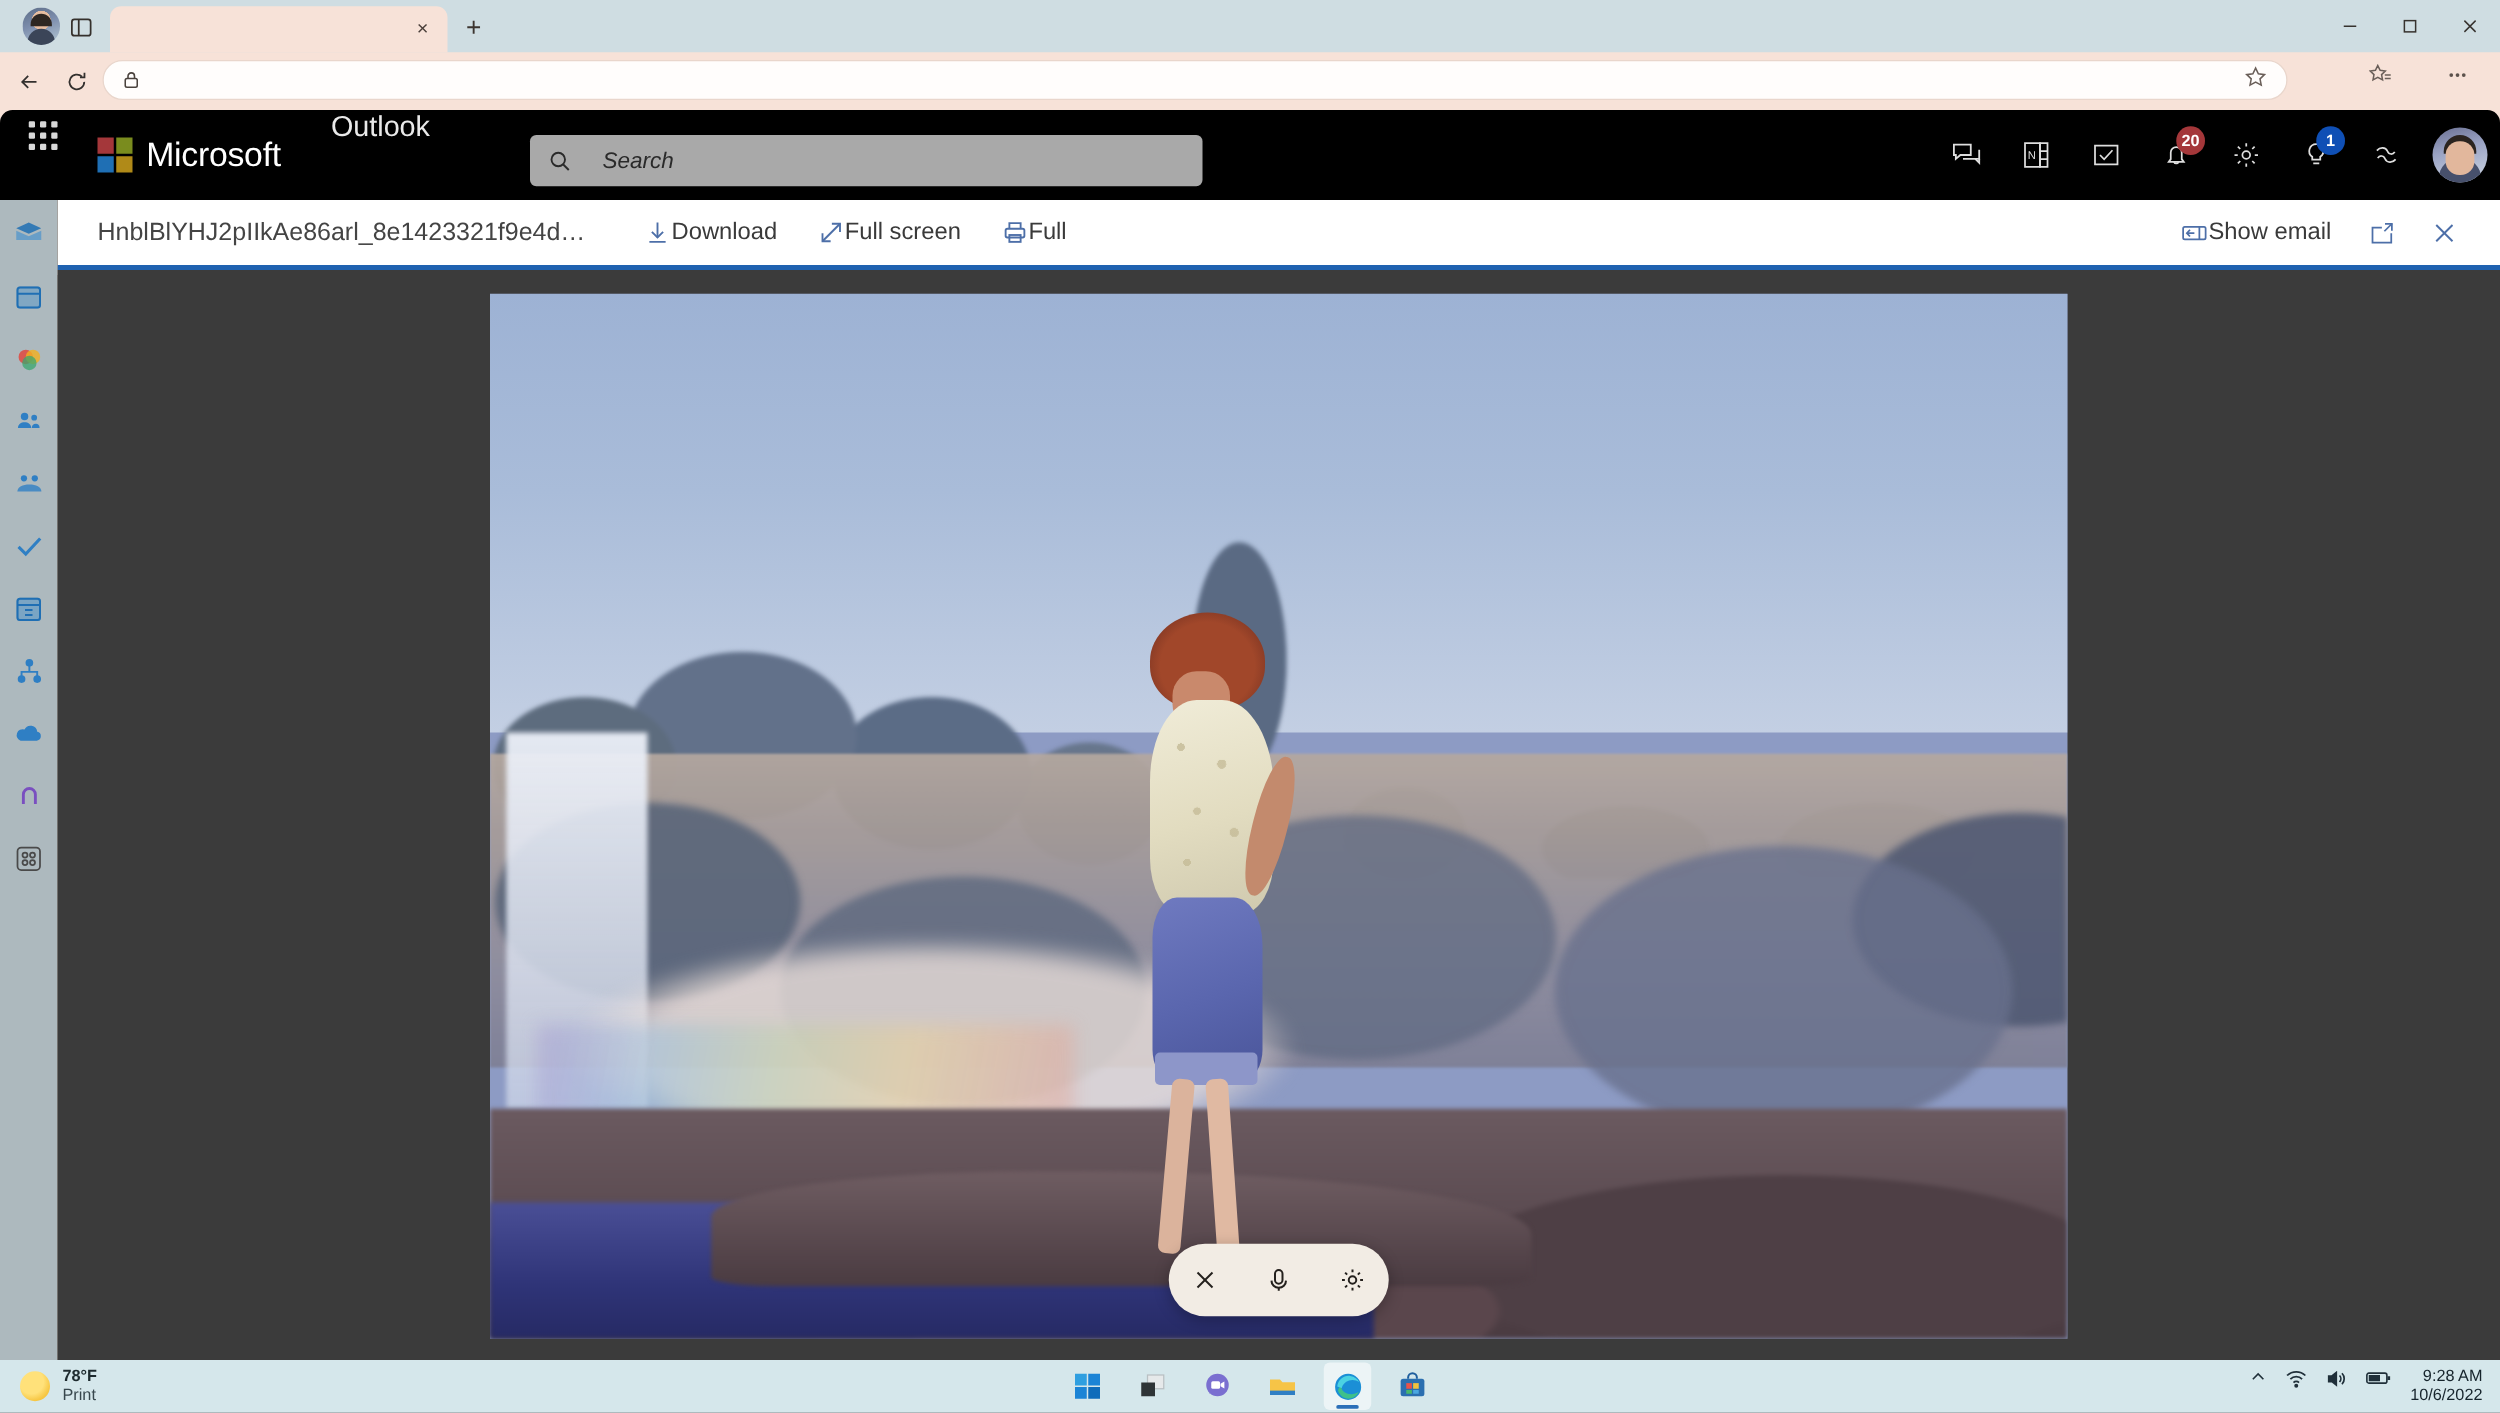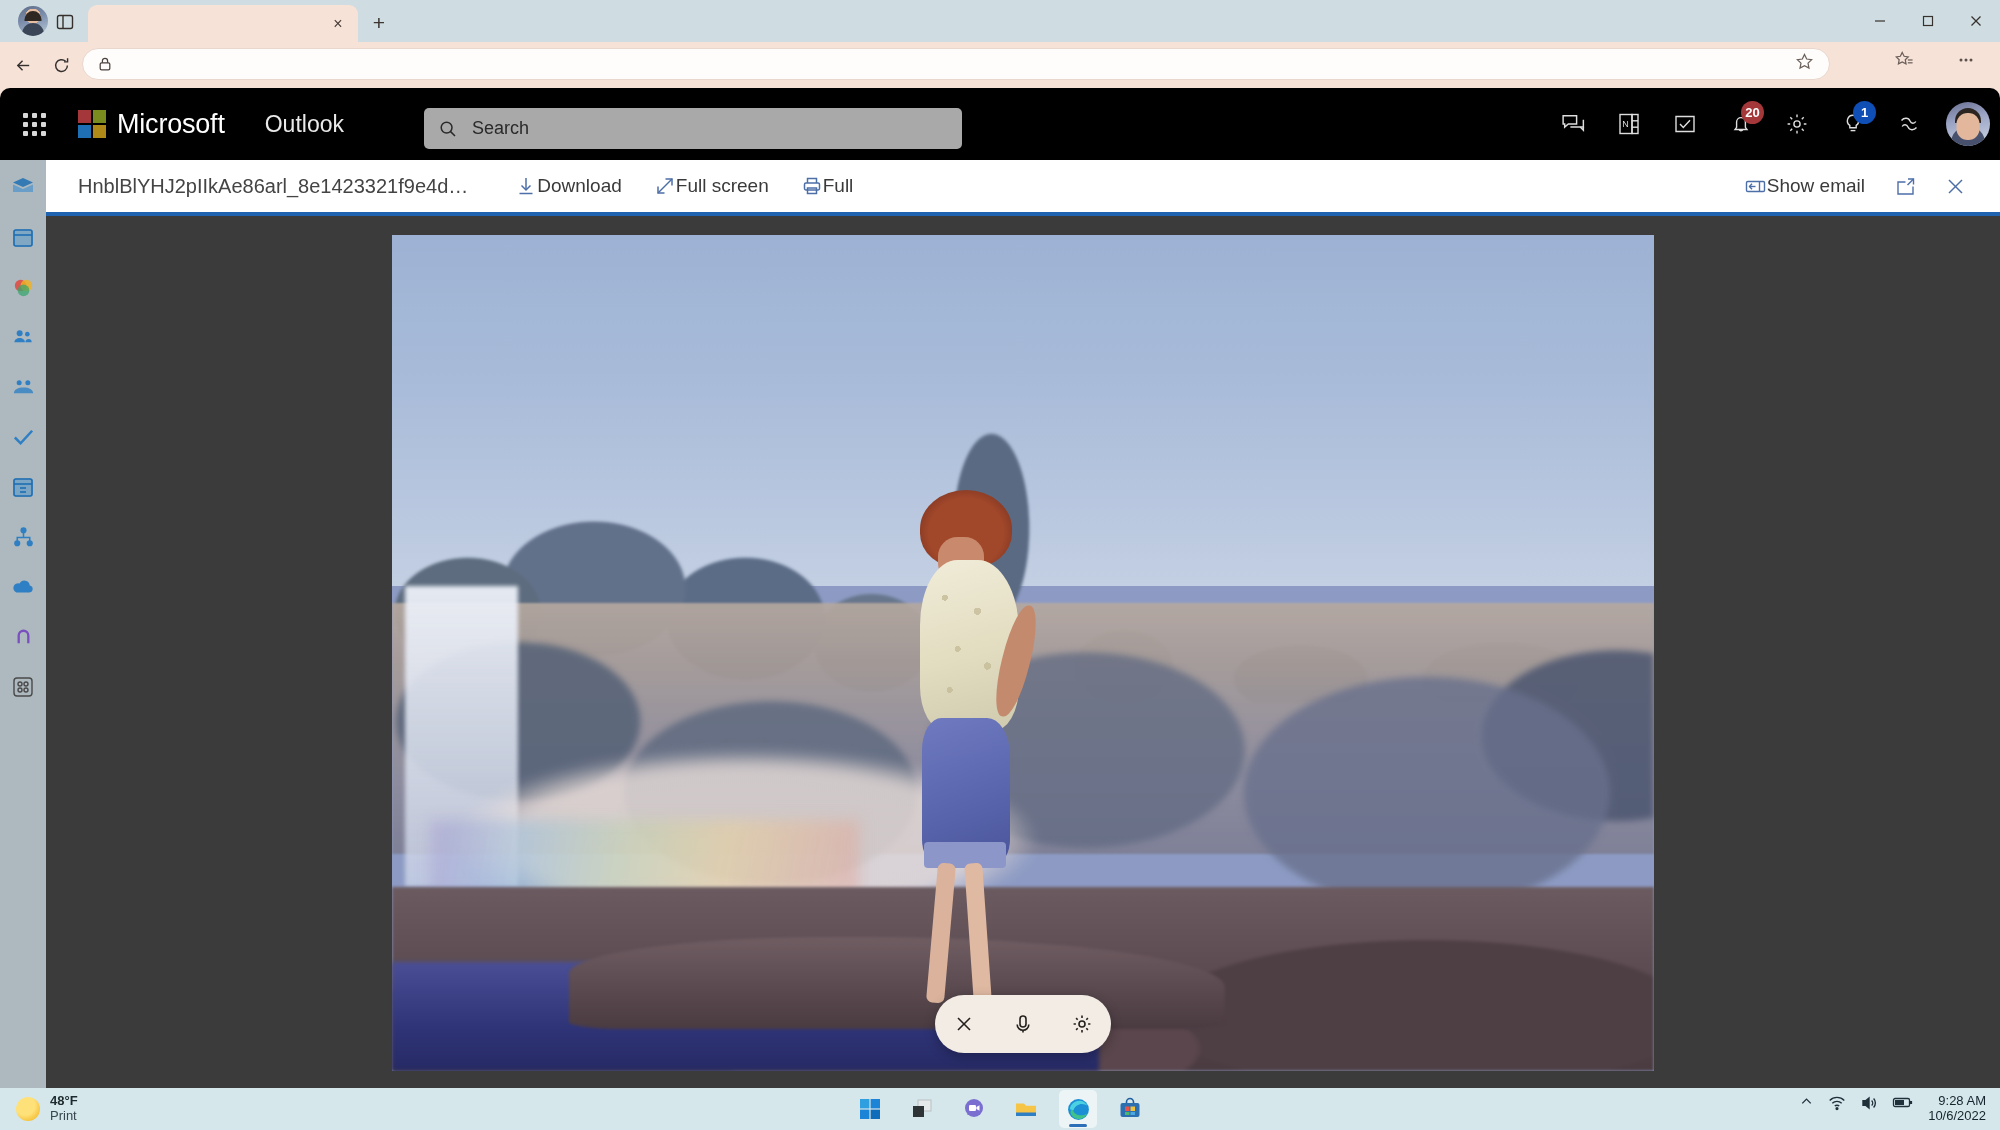--- a/index.html
+++ b/index.html
@@ -64,36 +64,36 @@
     background:#fffdfc; border-radius:16px; display:flex; align-items:center;
     padding:0 14px; border:1px solid #e9d6cc;
   }
   .addr-star { position:absolute; right:186px; top:52px; color:#6a5f59; }
   .ab-right { position:absolute; top:50px; display:flex; align-items:center; gap:0; }
 
   
   .owa-header {
     position:absolute; left:0; top:88px; width:2000px; height:72px;
     background:#000; border-radius:10px 10px 0 0;
-    display:flex; align-items:center;
+    display:flex; 
   }
   .waffle {
     width:40px; height:40px; margin-left:14px; margin-right:10px;
     display:grid; grid-template-columns:repeat(3,5px); grid-template-rows:repeat(3,5px);
     gap:4px; align-content:center; justify-content:center;
   }
   .waffle i { width:5px; height:5px; background:#d8d8d8; border-radius:1px; display:block; }
   .ms-logo { display:flex; align-items:center; gap:11px; margin-left:14px; }
   .ms-squares { width:28px; height:28px; display:grid; grid-template-columns:1fr 1fr; grid-template-rows:1fr 1fr; gap:2.5px; }
   .ms-squares i { display:block; }
   .ms-word { color:#fff; font-size:27px; letter-spacing:-0.2px; }
   .app-name { color:#e9e9e9; font-size:23px; margin-left:40px; }
   .owa-search {
     position:absolute; left:424px; top:20px; width:538px; height:41px;
-    background:#a9a9a9; border-radius:5px; display:flex; align-items:center; padding:0 14px; gap:14px;
+    background:#a9a9a9; border-radius:5px; display:flex; align-items:center; padding:0 14px; gap:24px;font-style:italic;
   }
   .owa-search span { color:#2a2a2a; font-size:18px; }
   .owa-icons { position:absolute; right:10px; top:0; height:72px; display:flex; align-items:center; gap:6px; }
   .owa-ic {
     position:relative; width:50px; height:50px; border-radius:4px;
     display:flex; align-items:center; justify-content:center; color:#e2e2e2;
   }
   .badge {
     position:absolute; top:2px; right:2px; min-width:23px; height:23px; padding:0 4px;
     border-radius:12px; color:#fff; font-size:13px;
@@ -637,21 +637,21 @@
         </div>
       </div>
     </div>
   </div>
 </div>
 
 <div class="taskbar">
   <div class="weather">
     <div class="sun"></div>
     <div class="weather-txt">
-      <b>48°F</b>
+      <b>78°F</b>
       <span>Print</span>
     </div>
   </div>
 
   <div class="tb-center">
     <div class="tb-app">
       <svg width="24" height="24" viewBox="0 0 24 24">
         <rect x="2" y="2" width="9.4" height="9.4" fill="#2f9fe0"></rect>
           <rect x="12.6" y="2" width="9.4" height="9.4" fill="#1b84d6"></rect>
         <rect x="2" y="12.6" width="9.4" height="9.4" fill="#1b84d6"></rect>

